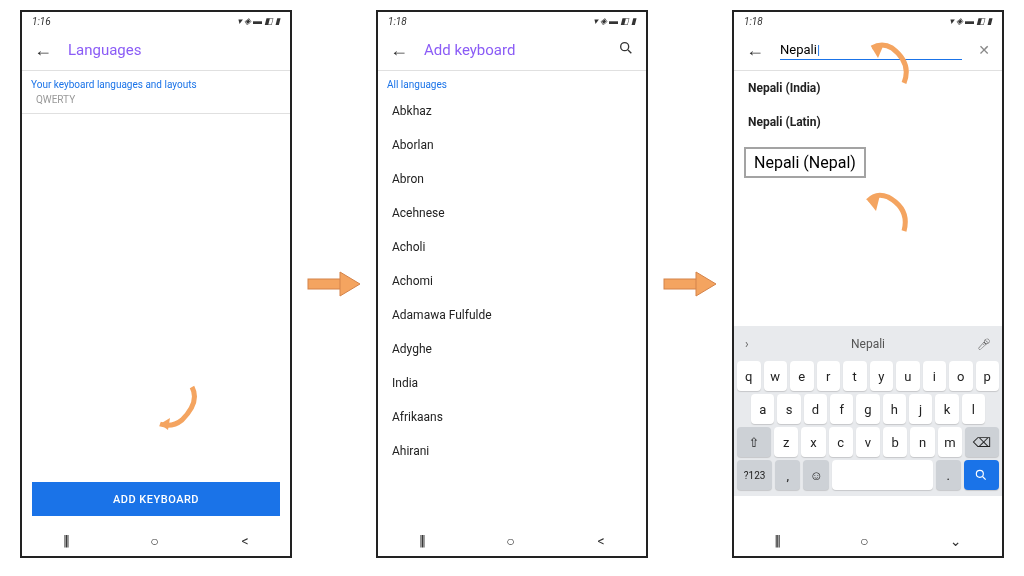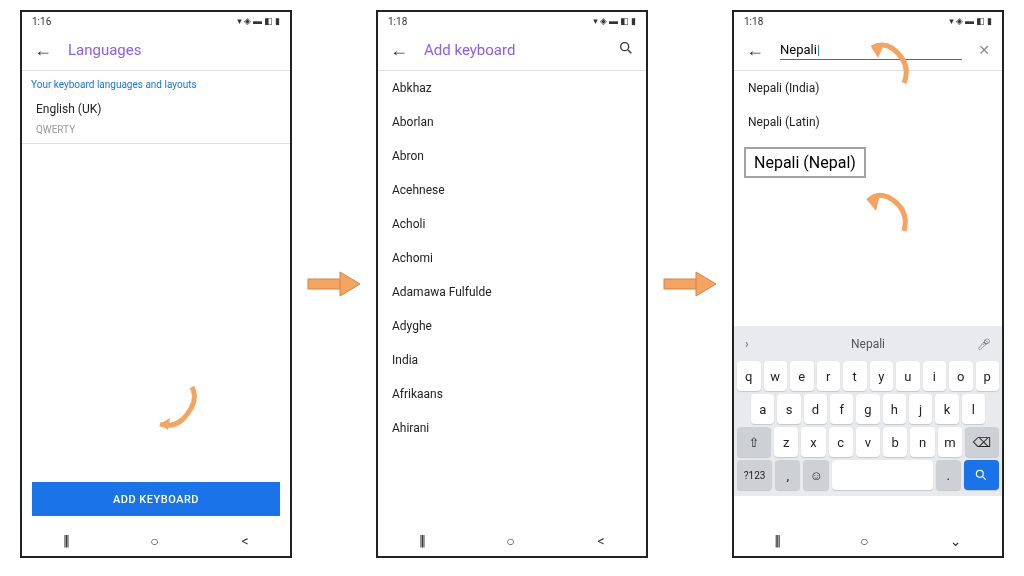--- a/index.html
+++ b/index.html
@@ -1,33 +1,33 @@
 <!DOCTYPE html>
 <html><head>
 <meta charset="utf-8">
 <style>
 * { margin: 0; padding: 0; box-sizing: border-box; font-family: -apple-system, Roboto, Arial, sans-serif; }
 body { background: #fff; padding: 10px; display: flex; align-items: center; justify-content: center; gap: 12px; }
 .phone { width: 272px; height: 548px; border: 2px solid #222; background: #fff; display: flex; flex-direction: column; position: relative; }
-.status-bar { height: 18px; display: flex; justify-content: space-between; align-items: center; padding: 0 10px; font-size: 10px; color: #333; }
+.status-bar { height: 18px; display: flex; justify-content: space-between; align-items: center; padding: 0 10px; font-size: 10px; color: #333; font-style: italic; }
 .status-right { display: flex; gap: 3px; align-items: center; font-size: 9px; }
 .app-bar { height: 40px; display: flex; align-items: center; padding: 0 12px; gap: 16px; position: relative; }
 .app-bar .title { font-size: 15px; color: #8b5cf6; }
 .app-bar .search-icon { margin-left: auto; font-size: 15px; }
 .app-bar .clear-icon { margin-left: auto; font-size: 14px; color: #888; }
 .divider { height: 1px; background: #e0e0e0; }
 .section-header { font-size: 10px; color: #1a73e8; padding: 8px 9px 4px; }
 .lang-item { padding: 8px 14px; font-size: 12px; color: #222; }
 .lang-sub { padding: 0 14px 8px; font-size: 10px; color: #999; }
 .content { flex: 1; overflow: hidden; position: relative; }
 .add-btn { margin: 10px; height: 34px; background: #1a73e8; color: #fff; font-size: 11px; font-weight: 500; display: flex; align-items: center; justify-content: center; letter-spacing: 0.5px; }
 .nav-bar { height: 30px; display: flex; justify-content: space-around; align-items: center; font-size: 14px; color: #333; }
 .nav-bar span { font-weight: 400; }
 .list-item { padding: 10px 14px; font-size: 12px; color: #222; }
-.search-result { padding: 10px 14px; font-size: 12px; color: #222; }
+.search-result { padding: 10px 14px; font-size: 12px; color: #222; font-weight: bold; }
 .highlighted { border: 2px solid #a3a3a3; display: inline-block; padding: 4px 8px; margin-left: 10px; margin-top: 4px; }
 .search-input-bar { flex: 1; border-bottom: 1px solid #1a73e8; font-size: 13px; padding: 2px 0; display: flex; align-items: center; }
 .underline-cursor { display: inline-block; }
 
 .arrow-svg { width: 60px; height: 40px; flex-shrink: 0; }
 .arrow-curl { position: absolute; width: 50px; height: 50px; pointer-events: none; }
 
 .keyboard { position: absolute; bottom: 30px; left: 0; right: 0; background: #e8eaed; padding: 4px 3px 6px; }
 .suggestion-bar { height: 28px; display: flex; align-items: center; justify-content: center; font-size: 12px; color: #555; position: relative; }
 .suggestion-bar .chev { position: absolute; left: 8px; font-size: 12px; color: #666; }
@@ -47,21 +47,20 @@
   <div class="status-bar">
     <span>1:16</span>
     <span class="status-right">▾ ◈ ▬ ◧ ▮</span>
   </div>
   <div class="app-bar">
     <span class="back-arrow">←</span>
     <span class="title">Languages</span>
   </div>
   <div class="divider"></div>
   <div class="section-header">Your keyboard languages and layouts</div>
-  <div class="lang-item">English (UK)</div>
   <div class="lang-sub">QWERTY</div>
   <div class="divider"></div>
   <div class="content">
     <svg class="arrow-curl" style="bottom:40px;left:130px" viewBox="0 0 50 50">
       <path d="M40 5 Q48 20 30 38 Q20 46 8 42" fill="none" stroke="#f4a460" stroke-width="5"></path>
       <path d="M8 42 L18 36 L16 48 Z" fill="#f4a460"></path>
     </svg>
   </div>
   <div class="add-btn">ADD KEYBOARD</div>
   <div class="nav-bar">
@@ -85,20 +84,21 @@
     <span class="back-arrow">←</span>
     <span class="title">Add keyboard</span>
     <span class="search-icon">
       <svg width="16" height="16" viewBox="0 0 24 24">
           <circle cx="10" cy="10" r="6" fill="none" stroke="#333" stroke-width="2"></circle>
           <line x1="15" y1="15" x2="20" y2="20" stroke="#333" stroke-width="2"></line>
         </svg>
     </span>
   </div>
   <div class="divider"></div>
+  <div class="section-header">All languages</div>
   <div class="content">
     <div class="list-item">Abkhaz</div>
     <div class="list-item">Aborlan</div>
     <div class="list-item">Abron</div>
     <div class="list-item">Acehnese</div>
     <div class="list-item">Acholi</div>
     <div class="list-item">Achomi</div>
     <div class="list-item">Adamawa Fulfulde</div>
     <div class="list-item">Adyghe</div>
     <div class="list-item">India</div>

